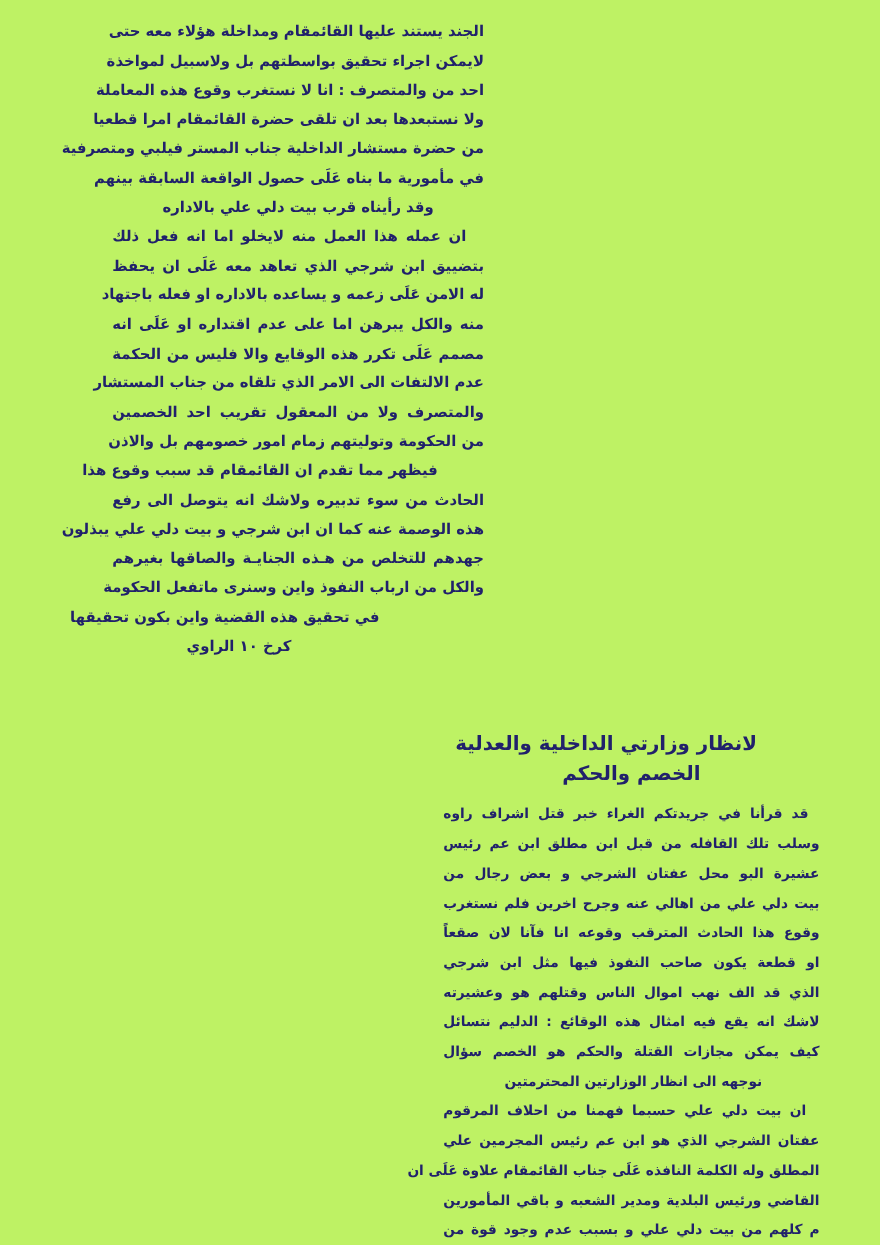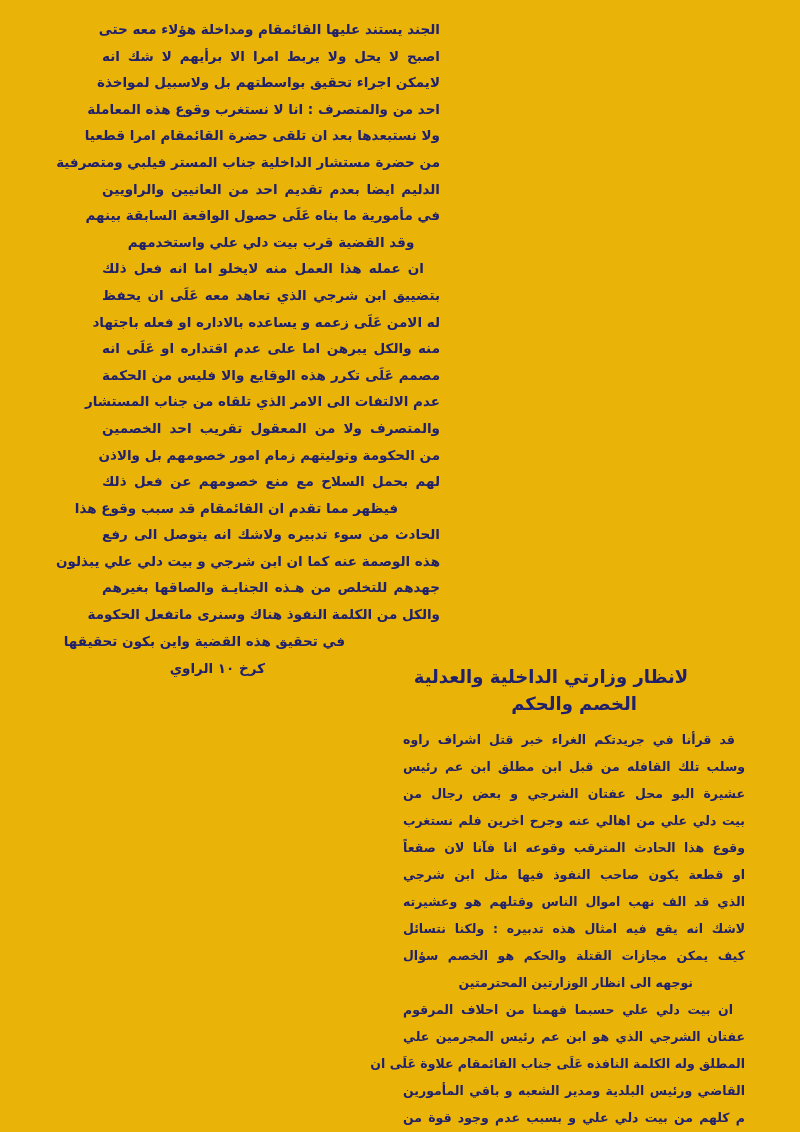--- a/index.html
+++ b/index.html
@@ -3,21 +3,21 @@
 <meta charset="utf-8">
 <style>
   html,body{margin:0;padding:0;}
   body{
     width:800px;height:1132px;
     background:#e9e9e9;
     font-family:"DejaVu Sans",sans-serif;
   }
   .page{
     position:relative;width:800px;height:1132px;overflow:hidden;
-    background:#eab308;
+    background:#bef264;
     text-decoration:underline;
   }
   .article{
     position:absolute;direction:rtl;
   }
   
   #article1{right:360px;top:16px;width:338px;}
   #article1 .ln{
     height:26.6px;line-height:26.6px;font-size:13.5px;
   }
@@ -55,57 +55,54 @@
     white-space:nowrap;margin-top:1px;
   }
 </style>
 </head>
 <body>
 
 <div class="page">
 
   <div class="article" id="article1">
     <div class="ln">الجند يستند عليها القائمقام ومداخلة هؤلاء معه حتى</div>
-    <div class="ln">اصبح لا يحل ولا يربط امرا الا برأيهم لا شك انه</div>
     <div class="ln">لايمكن اجراء تحقيق بواسطتهم بل ولاسبيل لمواخذة</div>
     <div class="ln">احد من والمتصرف : انا لا نستغرب وقوع هذه المعاملة</div>
     <div class="ln">ولا نستبعدها بعد ان تلقى حضرة القائمقام امرا قطعيا</div>
     <div class="ln">من حضرة مستشار الداخلية جناب المستر فيلبي ومتصرفية</div>
-    <div class="ln">الدليم ايضا بعدم تقديم احد من العانيين والراويين</div>
     <div class="ln">في مأمورية ما بناه عَلَى حصول الواقعة السابقة بينهم</div>
-    <div class="ln l-center">وقد القضية قرب بيت دلي علي واستخدمهم</div>
+    <div class="ln l-center">وقد رأيناه قرب بيت دلي علي بالاداره</div>
     <div class="ln p-indent16">ان عمله هذا العمل منه لايخلو اما انه فعل ذلك</div>
     <div class="ln">بتضييق ابن شرجي الذي تعاهد معه عَلَى ان يحفظ</div>
     <div class="ln">له الامن عَلَى زعمه و يساعده بالاداره او فعله باجتهاد</div>
     <div class="ln">منه والكل يبرهن اما على عدم اقتداره او عَلَى انه</div>
     <div class="ln">مصمم عَلَى تكرر هذه الوقايع والا فليس من الحكمة</div>
     <div class="ln">عدم الالتفات الى الامر الذي تلقاه من جناب المستشار</div>
     <div class="ln">والمتصرف ولا من المعقول تقريب احد الخصمين</div>
     <div class="ln">من الحكومة وتوليتهم زمام امور خصومهم بل والاذن</div>
-    <div class="ln">لهم بحمل السلاح مع منع خصومهم عن فعل ذلك</div>
     <div class="ln p-indent42">فيظهر مما تقدم ان القائمقام قد سبب وقوع هذا</div>
     <div class="ln">الحادث من سوء تدبيره ولاشك انه يتوصل الى رفع</div>
     <div class="ln">هذه الوصمة عنه كما ان ابن شرجي و بيت دلي علي يبذلون</div>
     <div class="ln">جهدهم للتخلص من هـذه الجنايـة والصاقها بغيرهم</div>
-    <div class="ln">والكل من الكلمة النفوذ هناك وسنرى ماتفعل الحكومة</div>
+    <div class="ln">والكل من ارباب النفوذ واين وسنرى ماتفعل الحكومة</div>
     <div class="ln l-endshort">في تحقيق هذه القضية واين بكون تحقيقها</div>
     <div class="signature">كرخ ١٠ الراوي</div>
   </div>
 
   <div class="article" id="article2">
     <div class="heading h1">لانظار وزارتي الداخلية والعدلية</div>
     <div class="heading h2">الخصم والحكم</div>
     <div class="ln p-indent10">قد قرأنا في جريدتكم الغراء خبر قتل اشراف راوه</div>
     <div class="ln">وسلب تلك القافله من قبل ابن مطلق ابن عم رئيس</div>
     <div class="ln">عشيرة البو محل عفتان الشرجي و بعض رجال من</div>
     <div class="ln">بيت دلي علي من اهالي عنه وجرح اخرين فلم نستغرب</div>
     <div class="ln">وقوع هذا الحادث المترقب وقوعه انا فآنا لان صقعاً</div>
     <div class="ln">او قطعة يكون صاحب النفوذ فيها مثل ابن شرجي</div>
     <div class="ln">الذي قد الف نهب اموال الناس وقتلهم هو وعشيرته</div>
-    <div class="ln">لاشك انه يقع فيه امثال هذه تدبيره : ولكنا نتسائل</div>
+    <div class="ln">لاشك انه يقع فيه امثال هذه الوقائع : الدليم نتسائل</div>
     <div class="ln">كيف يمكن مجازات القتلة والحكم هو الخصم سؤال</div>
     <div class="ln l-endshort2">نوجهه الى انظار الوزارتين المحترمتين</div>
     <div class="ln p-indent12">ان بيت دلي علي حسبما فهمنا من احلاف المرقوم</div>
     <div class="ln">عفتان الشرجي الذي هو ابن عم رئيس المجرمين علي</div>
     <div class="ln">المطلق وله الكلمة النافذه عَلَى جناب القائمقام علاوة عَلَى ان</div>
     <div class="ln">القاضي ورئيس البلدية ومدير الشعبه و باقي المأمورين</div>
     <div class="ln">م كلهم من بيت دلي علي و بسبب عدم وجود قوة من</div>
   </div>
 
 </div>

